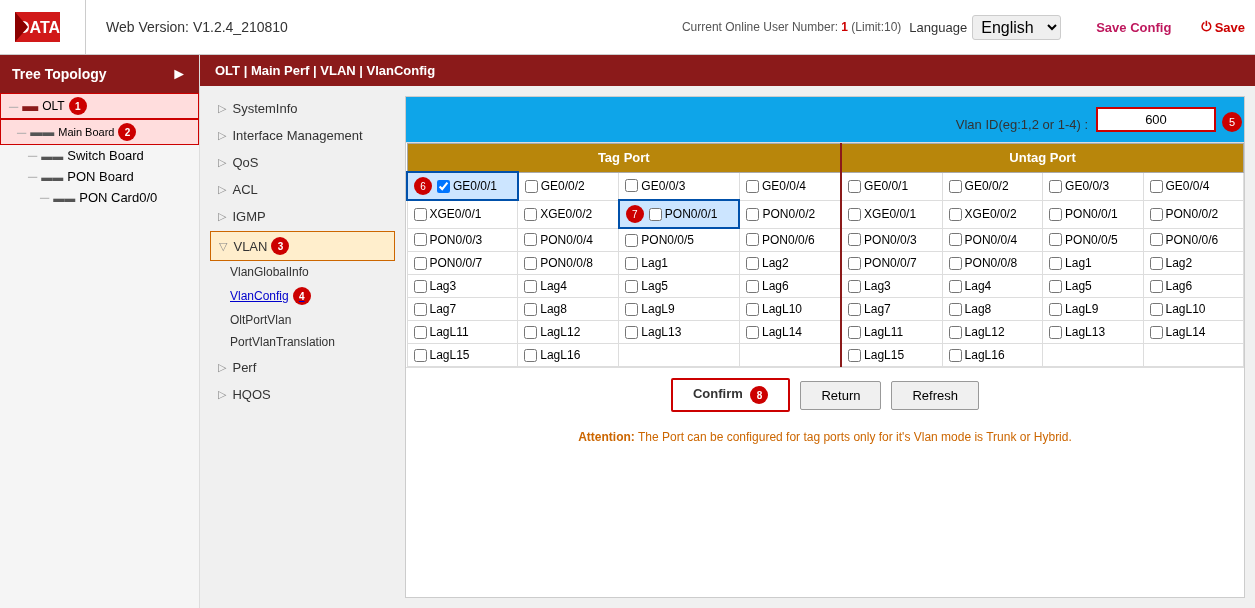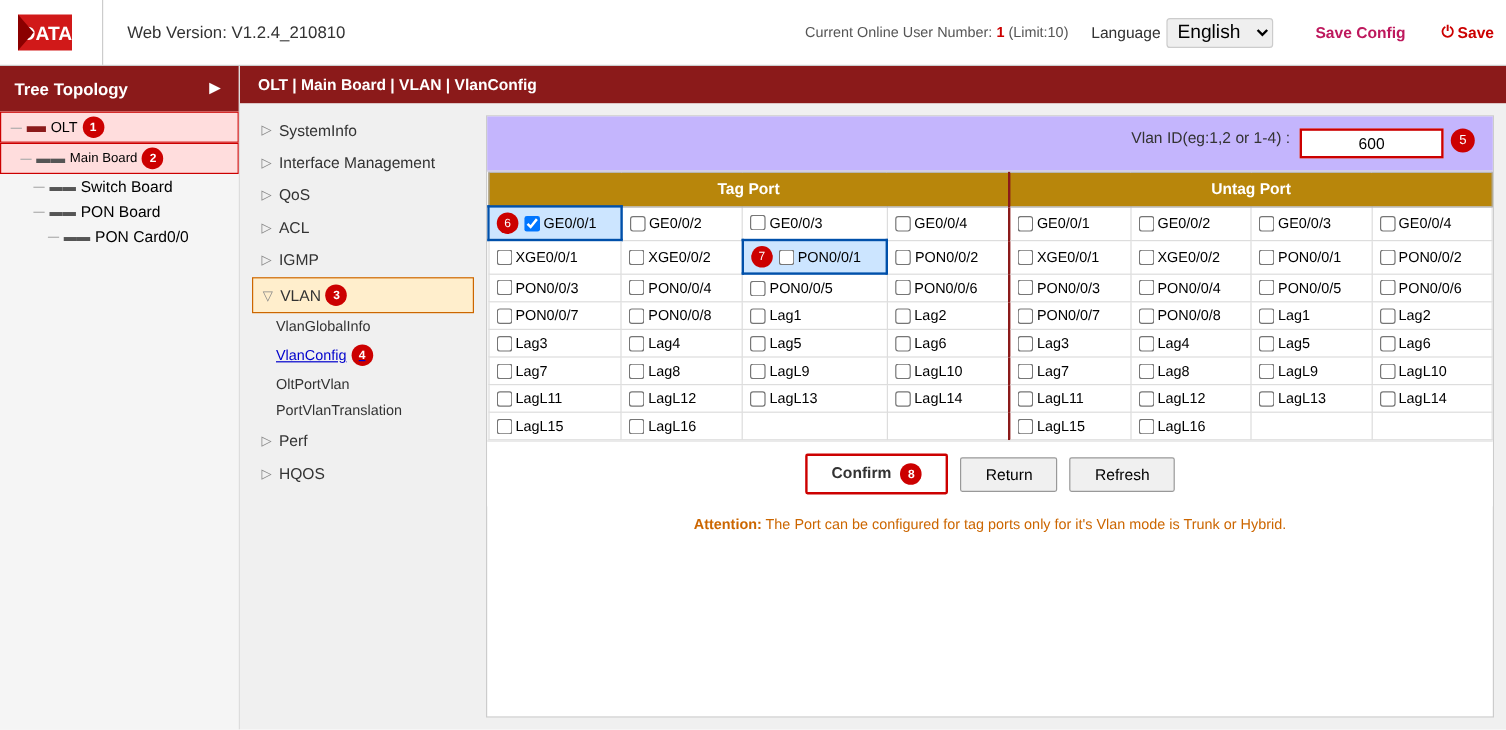--- a/index.html
+++ b/index.html
@@ -11,21 +11,21 @@
       border-bottom: 1px solid #ccc; height: 55px; padding: 0 10px;
     }
     #logo-area {
       display: flex; align-items: center; border-right: 1px solid #ccc;
       padding-right: 20px; margin-right: 20px; height: 100%;
     }
     #logo-icon {
       width: 55px; height: 40px;
     }
     #version-text { font-size: 14px; color: #333; flex: 1; }
-    #user-info { font-size: 12px; color: #555; margin-right: 19px; }
+    #user-info { font-size: 12px; color: #555; margin-right: 8px; }
     #user-count { color: #cc0000; font-weight: bold; }
     #language-area { display: flex; align-items: center; margin-right: 20px; }
     #language-label { margin-right: 5px; color: #333; }
     #language-select {
       border: 1px solid #ccc; padding: 2px 4px; font-size: 16px; border-radius: 3px;
     }
     #save-config { color: #be185d; text-decoration: none; font-weight: bold; margin-right: 15px; cursor: pointer; text-align: right; }
     #exit-btn { display: flex; align-items: center; color: #cc0000; cursor: pointer; font-weight: bold; }
     #exit-icon { margin-right: 3px; }
 
@@ -75,22 +75,22 @@
     }
     .nav-item .nav-arrow { color: #888; margin-right: 6px; font-size: 11px; }
     .nav-sub-item {
       padding: 4px 8px 4px 20px; cursor: pointer; font-size: 12px; color: #333;
     }
     .nav-sub-item.selected { color: #0000cc; text-decoration: underline; }
 
     
     #vlan-panel { flex: 1; border: 1px solid #ccc; background: #fff; }
     #vlan-id-row {
-      display: flex; align-items: flex-start; justify-content: flex-end;
-      padding: 10px 15px; border-bottom: 1px solid #ddd; background: #c4b5fd;
+      display: flex; align-items: flex-end; justify-content: flex-end;
+      padding: 10px 2px; border-bottom: 1px solid #ddd; background: #0ea5e9;
     }
     #vlan-id-label { font-size: 13px; color: #333; margin-right: 8px; }
     #vlan-id-input {
       border: 1px solid #aaa; padding: 3px 8px; width: 120px;
       font-size: 13px; text-align: center;
     }
     #vlan-id-badge {
       background: #cc0000; color: #fff; border-radius: 50%;
       width: 20px; height: 20px; display: inline-flex;
       align-items: center; justify-content: center; font-size: 11px; margin-left: 6px;
@@ -204,21 +204,21 @@
     <div class="tree-item indent3">
       <span class="nav-line">─</span>
       <span style="color:#555;font-size:11px;margin-right:4px;">▬▬</span>
       <span>PON Card0/0</span>
     </div>
   </div>
 
   <div id="content">
 
     <div id="breadcrumb-bar">
-      <span>OLT | Main Board | VLAN | VlanConfig</span>
+      <span>OLT | Main Perf | VLAN | VlanConfig</span>
     </div>
 
     <div id="content-main">
       <div id="two-col">
 
         <div id="left-nav">
           <div class="nav-section">
             <div class="nav-item">
               <span class="nav-arrow">▷</span>
               <span>SystemInfo</span>

